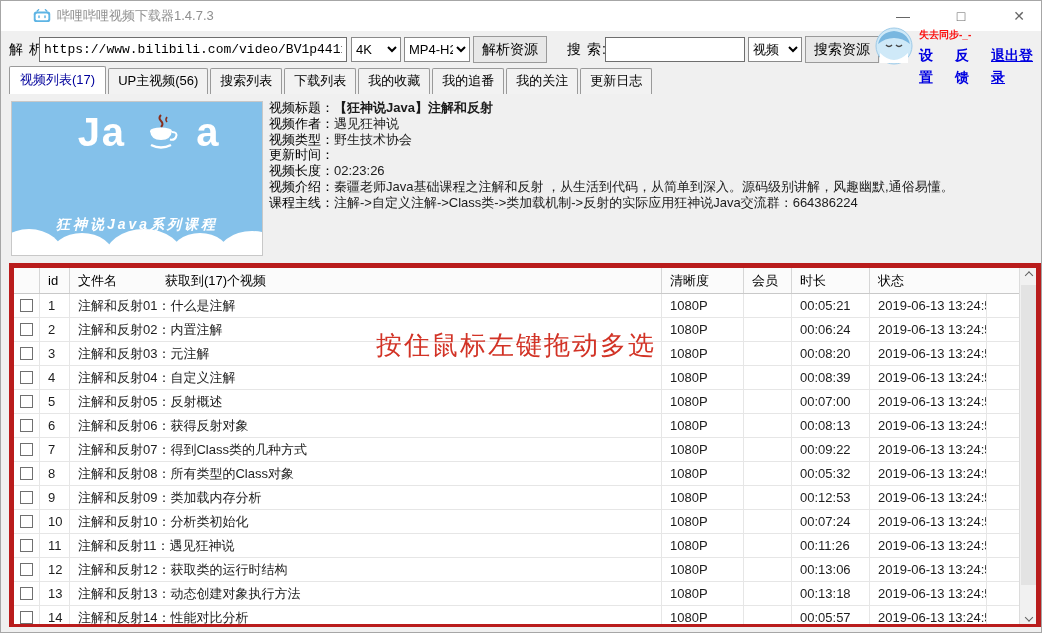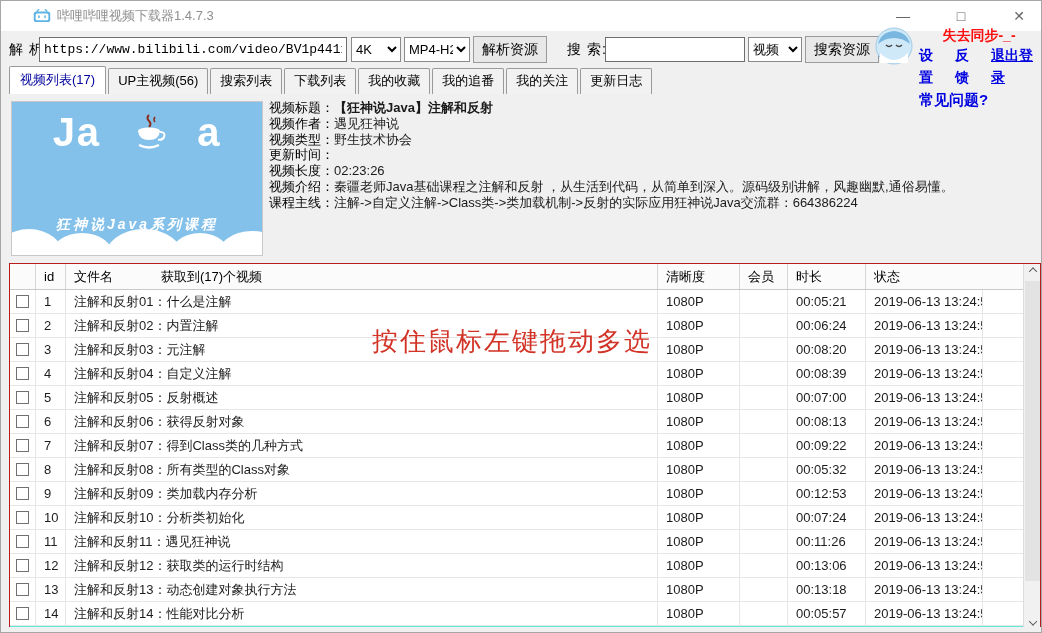--- a/index.html
+++ b/index.html
@@ -18,46 +18,46 @@
   .toolbar { position:absolute; left:0; top:30px; width:100%; height:38px; }
   .tb-label { position:absolute; top:10px; font-size:14px; color:#000; letter-spacing:1px; }
   .tb-input { position:absolute; top:6px; height:25px; border:1px solid #6e6e6e; background:#fff; font-family:"Liberation Mono","DejaVu Sans Mono",monospace; font-size:13px; padding:0 4px; }
   .tb-select { position:absolute; top:6px; height:25px; border:1px solid #8a8a8a; background:#fff; font-size:13px; }
   .tb-button { position:absolute; top:5px; height:27px; background:#e8e8e8; border:1px solid #9a9a9a; font-size:14px; padding:0 8px; color:#000; }
 
   
   .account { position:absolute; left:874px; top:24px; width:164px; }
   .avatar { position:absolute; left:0; top:2px; width:38px; height:38px; }
   .acct-text { margin-left:44px; }
-  .acct-status { color:var(--status_red,#ff0000); font-weight:bold; font-size:14px; line-height:20px;text-align:center; }
+  .acct-status { color:var(--status_red,#ff0000); font-weight:bold; font-size:10px; line-height:20px; }
   .acct-links { display:flex; gap:12px; line-height:22px; }
   .acct-link { color:var(--link_blue,#0000e0); font-weight:bold; font-size:14px; cursor:pointer;font-family:Liberation Mono, monospace; }
   .acct-link.underline { text-decoration:underline; }
   .acct-faq { color:var(--link_blue,#0000e0); font-weight:bold; font-size:15px; line-height:22px; cursor:pointer; }
 
   
   .tabbar { position:absolute; left:8px; top:68px; display:flex; align-items:flex-end; gap:2px; height:25px; }
   .tab { background:#f2f2f2; border:1px solid #9a9a9a; border-bottom:none; padding:3px 9px 4px; font-size:13px; color:#000; border-radius:2px 2px 0 0; cursor:pointer; }
   .tab.active { background:#ffffff; color:var(--tab_active_text,#000080); padding:4px 10px 5px; position:relative; z-index:2; }
 
   
   .thumb { position:absolute; left:10px; top:100px; width:252px; height:155px; background:var(--thumb_blue,#84c1ea); border:1px solid #c8c8c8; overflow:hidden; }
-  .thumb-brand { position:absolute; left:0; top:8px; width:100%; display:flex; justify-content:center; align-items:center; gap:28px; color:#fff; font-weight:bold; font-size:40px; letter-spacing:2px; }
+  .thumb-brand { position:absolute; left:12px; top:8px; width:100%; display:flex; justify-content:center; align-items:center; gap:15px; color:#fff; font-weight:bold; font-size:40px; letter-spacing:2px; }
   .cup { width:40px; height:40px; }
   .thumb-title { position:absolute; left:0; top:62px; width:100%; text-align:center; color:#fff; font-weight:bold; font-size:34px; letter-spacing:7px; }
   .thumb-sub { position:absolute; left:0; top:114px; width:100%; text-align:center; color:#fff; font-weight:bold; font-style:italic; font-size:14px; letter-spacing:3px; }
   .cloud { position:absolute; background:#fff; border-radius:50%; }
 
   .video-info { position:absolute; left:268px; top:99px; width:772px; font-size:13px; line-height:15.8px; white-space:nowrap; overflow:hidden; }
   .info-line { height:15.8px; }
   .info-label { color:#000; }
   .info-value.bold { font-weight:bold; }
 
   
-  .table { position:absolute; left:8px; top:262px; width:1032px; height:366px; background:#5eead4; border:1px solid #b91c1c; overflow:hidden; }
+  .table { position:absolute; left:8px; top:262px; width:1032px; height:366px; background:#5eead4; border:5px solid #b91c1c; overflow:hidden; }
   .tgrid { display:grid; grid-template-columns:26px 30px 592px 82px 48px 78px 117px 1fr; }
   .thead { height:26px; background:#fbfbfb; border-bottom:1px solid #c9c9c9; width:1013px; }
   .th { line-height:25px; padding-left:8px; border-right:1px solid #d6d6d6; color:#000; overflow:hidden; white-space:nowrap; }
   .th.filename-h { display:flex; gap:48px; }
   .trow { height:24px; border-bottom:1px solid #e6e6e6; width:1013px; background:#fff; }
   .td { line-height:23px; padding-left:8px; border-right:1px solid #e6e6e6; overflow:hidden; white-space:nowrap; color:#1c1c1c; }
   .td.cbcell { display:flex; align-items:center; justify-content:center; padding-left:0; }
   .cb { width:13px; height:13px; border:1px solid #707070; background:#fff; display:inline-block; cursor:pointer; }
   .filler-row { height:24px; width:1013px; border-bottom:1px solid #e6e6e6; }
 
@@ -123,21 +123,20 @@
       <path d="M21 18 q3 3 6 0" stroke="#444" stroke-width="1.4" fill="none"></path>
       <path d="M5 26 Q12 33 19 33 Q26 33 33 26 L33 36 L5 36 Z" fill="#ffffff"></path>
     </svg>
     <div class="acct-text">
       <div class="acct-status">失去同步-_-</div>
       <div class="acct-links">
         <span class="acct-link">设置</span>
         <span class="acct-link">反馈</span>
         <span class="acct-link underline">退出登录</span>
       </div>
-      <div class="acct-faq">常见问题?</div>
     </div>
   </div>
 
   <div class="tabbar">
       <div class="tab active">视频列表(17)</div>
       <div class="tab">UP主视频(56)</div>
       <div class="tab">搜索列表</div>
       <div class="tab">下载列表</div>
       <div class="tab">我的收藏</div>
       <div class="tab">我的追番</div>

